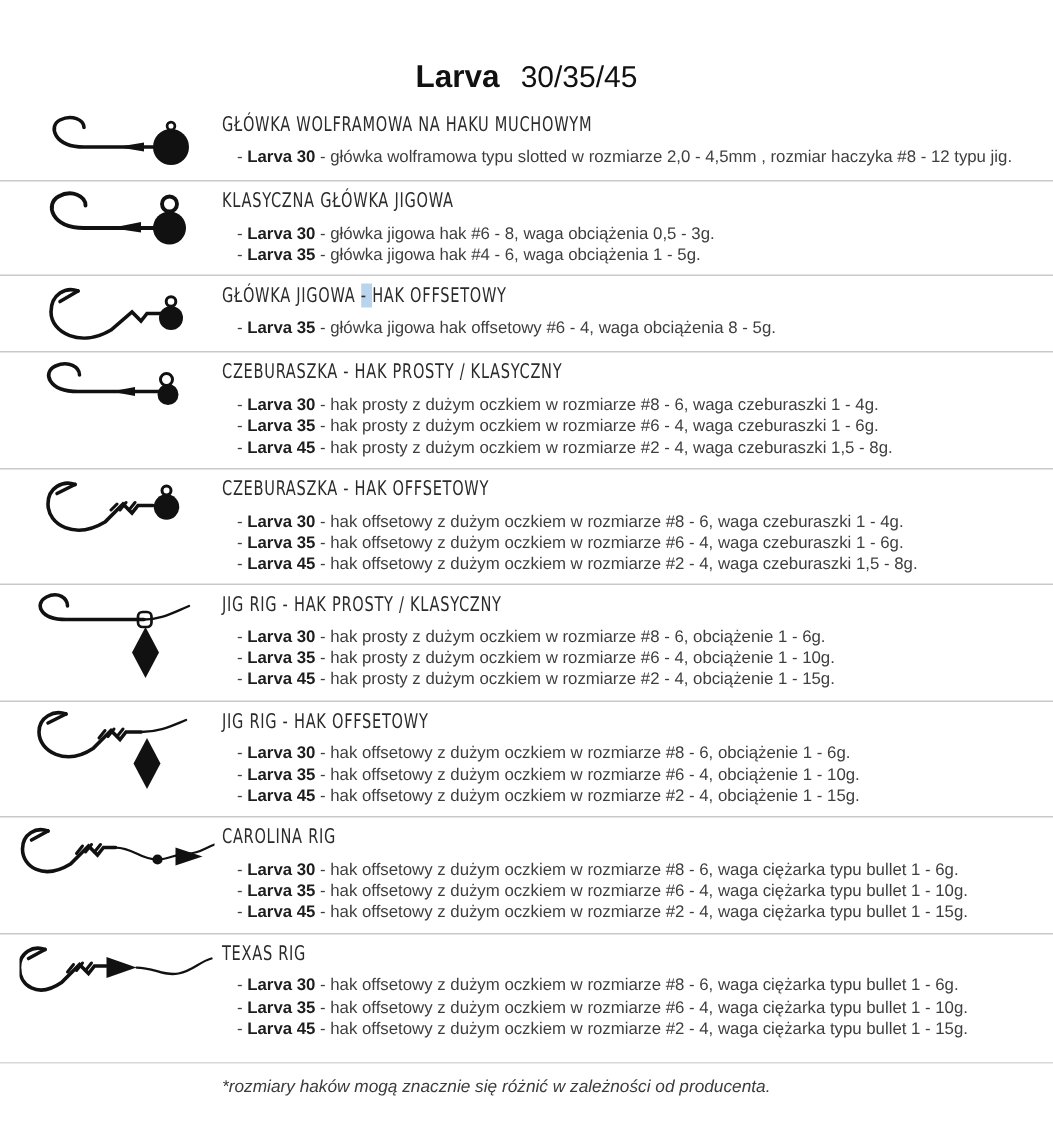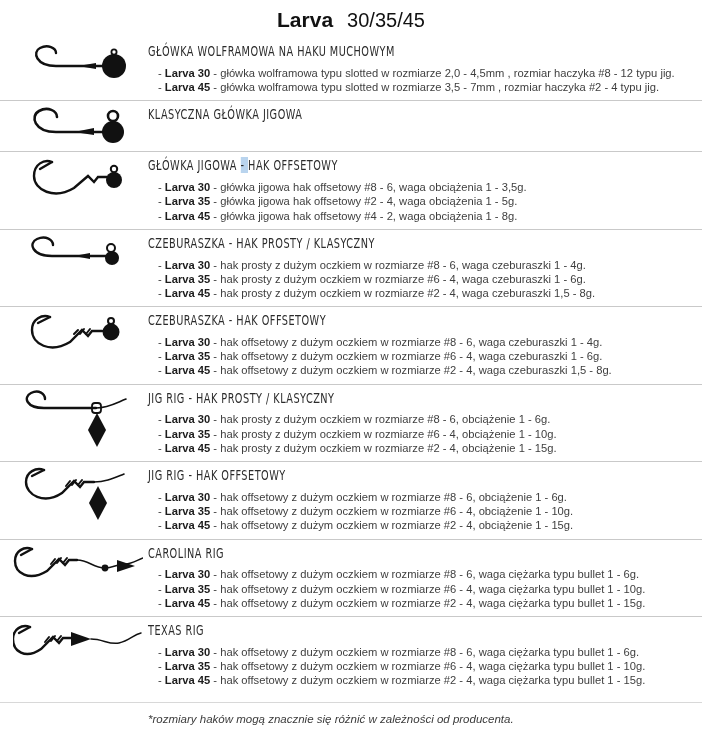--- a/index.html
+++ b/index.html
@@ -15,20 +15,21 @@
     position: relative;
     overflow: hidden;
   }
 
   
   .title-bar {
     text-align: center;
     padding-top: 8px;
     padding-bottom: 2px;
     color: #111111;
+    margin-top: 32px;
   }
   .title-bar .t-main {
     font-size: 21px;
     font-weight: bold;
     letter-spacing: 0px;
   }
   .title-bar .t-sizes {
     font-size: 20px;
     font-weight: normal;
     margin-left: 14px;
@@ -136,54 +137,53 @@
     <path d="M92 24 L38 24 C18 24 14 10 22 6 C30 2 38 6 38 11" fill="none" stroke="#111" stroke-width="2.4" stroke-linecap="round"></path>
     <path d="M60 24 L78 21 L78 27 Z" fill="#111"></path>
     <circle cx="96" cy="24" r="12" fill="#111"></circle>
     <circle cx="96" cy="10" r="2.6" fill="none" stroke="#111" stroke-width="1.8"></circle>
   </svg>
       </div>
       <div class="text-col">
         <div class="sec-head">GŁÓWKA WOLFRAMOWA NA HAKU MUCHOWYM</div>
         <ul class="bullets">
           <li><span class="dash">-</span> <span class="lab">Larva 30</span> <span>- główka wolframowa typu slotted w rozmiarze 2,0 - 4,5mm , rozmiar haczyka #8 - 12 typu jig.</span></li>
-          <li><span class="dash">-</span> <span class="lab">Larva 45</span> <span>- główka wolframowa typu slotted w rozmiarze 3,5 - 7mm , rozmiar haczyka #2 - 4 typu jig.</span></li>
         </ul>
       </div>
     </div>
     <div class="section">
       <div class="art-col">
         <svg width="120" height="46" viewBox="0 0 120 46">
     <path d="M92 27 L38 27 C16 27 12 11 21 6 C30 1 39 6 39 12" fill="none" stroke="#111" stroke-width="2.6" stroke-linecap="round"></path>
     <path d="M56 27 L76 23 L76 30 Z" fill="#111"></path>
     <circle cx="95" cy="27" r="11" fill="#111"></circle>
     <circle cx="95" cy="11" r="5" fill="none" stroke="#111" stroke-width="2.6"></circle>
   </svg>
       </div>
       <div class="text-col">
         <div class="sec-head">KLASYCZNA GŁÓWKA JIGOWA</div>
         <ul class="bullets">
+          <li><span class="dash">-</span> <span class="lab">Larva 30</span> <span>- główka jigowa hak #6 - 8, waga obciążenia 0,5 - 3g.</span></li>
+          <li><span class="dash">-</span> <span class="lab">Larva 35</span> <span>- główka jigowa hak #4 - 6, waga obciążenia 1 - 5g.</span></li>
         </ul>
       </div>
     </div>
     <div class="section">
       <div class="art-col">
         <svg width="120" height="46" viewBox="0 0 120 46">
     <path d="M90 21 L80 21 L76 26 L70 20 L56 32 C36 44 16 34 16 20 C16 8 26 3 34 6" fill="none" stroke="#111" stroke-width="2.4" stroke-linecap="round"></path>
     <path d="M34 6 L22 13" fill="none" stroke="#111" stroke-width="2.4" stroke-linecap="round"></path>
     <circle cx="96" cy="24" r="8" fill="#111"></circle>
     <circle cx="96" cy="13" r="3.2" fill="none" stroke="#111" stroke-width="2"></circle>
   </svg>
       </div>
       <div class="text-col">
         <div class="sec-head"><span>GŁÓWKA JIGOWA </span><span class="hl">- </span><span>HAK OFFSETOWY</span></div>
         <ul class="bullets">
-          <li><span class="dash">-</span> <span class="lab">Larva 30</span> <span>- główka jigowa hak offsetowy #8 - 6, waga obciążenia 1 - 3,5g.</span></li>
-          <li><span class="dash">-</span> <span class="lab">Larva 35</span> <span>- główka jigowa hak offsetowy #2 - 4, waga obciążenia 1 - 5g.</span></li>
-          <li><span class="dash">-</span> <span class="lab">Larva 45</span> <span>- główka jigowa hak offsetowy #4 - 2, waga obciążenia 1 - 8g.</span></li>
+          <li><span class="dash">-</span> <span class="lab">Larva 35</span> <span>- główka jigowa hak offsetowy #6 - 4, waga obciążenia 8 - 5g.</span></li>
         </ul>
       </div>
     </div>
     <div class="section">
       <div class="art-col">
         <svg width="120" height="46" viewBox="0 0 120 46">
     <path d="M88 22 L34 22 C14 22 10 9 19 5 C28 1 35 6 35 11" fill="none" stroke="#111" stroke-width="2.4" stroke-linecap="round"></path>
     <path d="M56 22 L72 19 L72 25 Z" fill="#111"></path>
     <circle cx="94" cy="24" r="7" fill="#111"></circle>
     <circle cx="93" cy="14" r="4" fill="none" stroke="#111" stroke-width="2"></circle>

